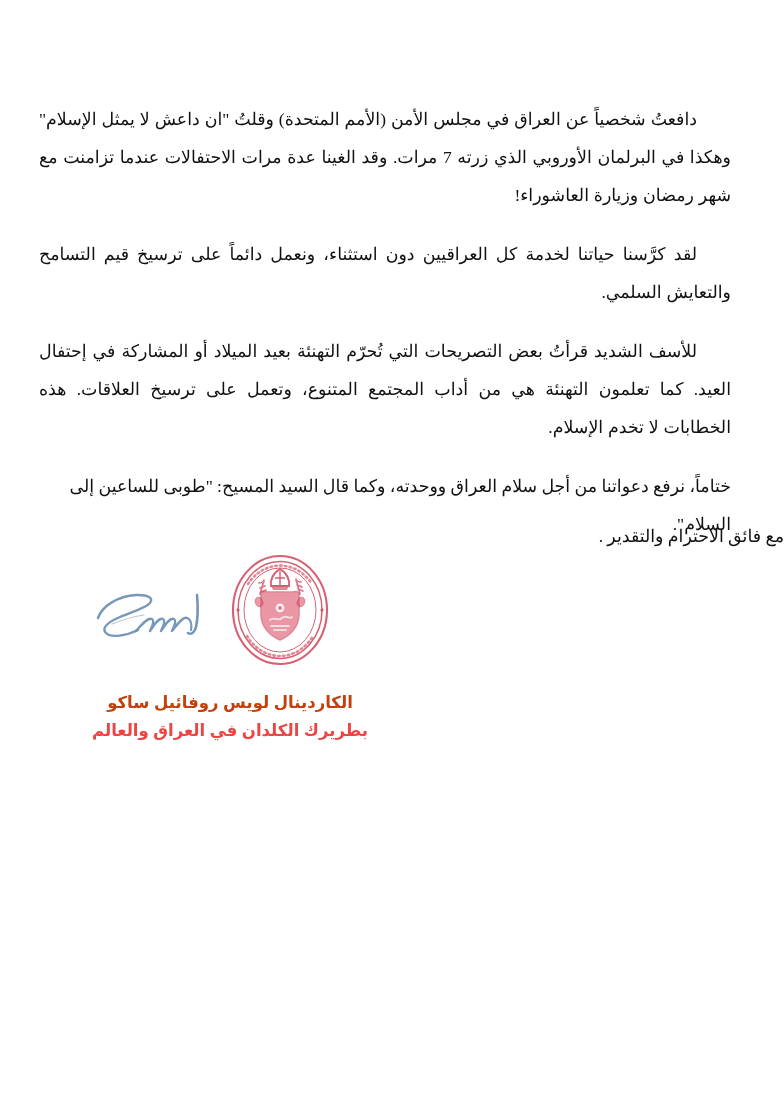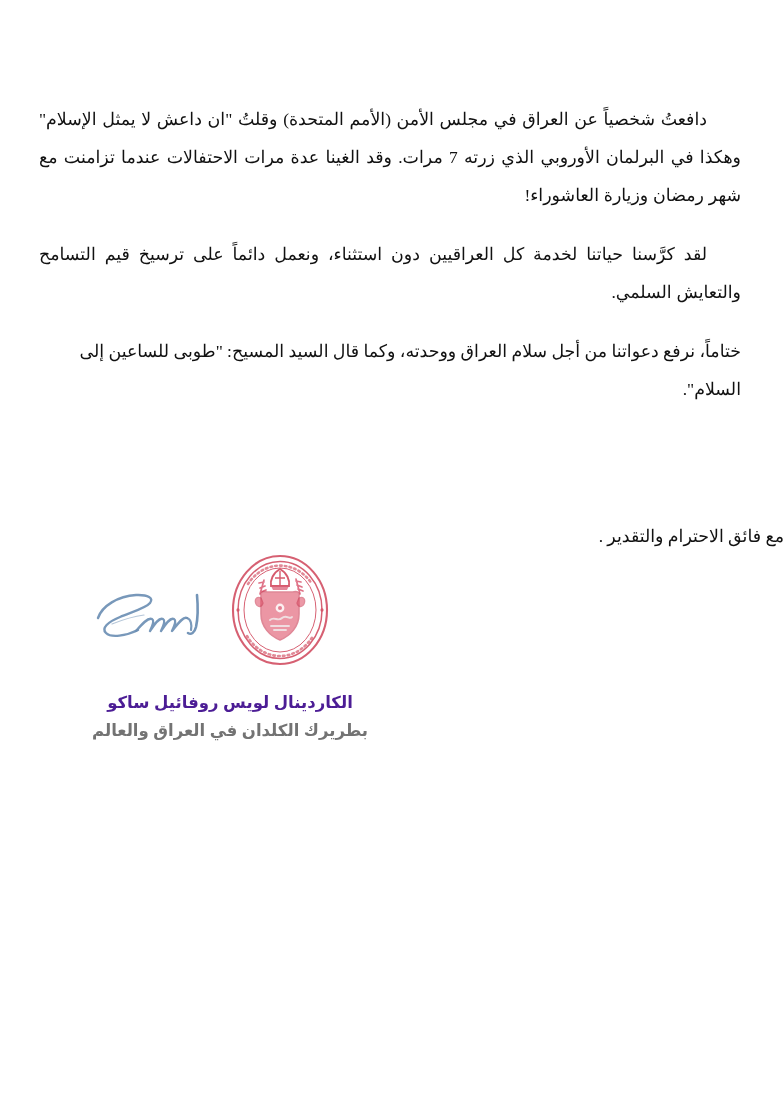--- a/index.html
+++ b/index.html
@@ -15,21 +15,21 @@
     overflow: hidden;
     font-family: "Liberation Serif", "DejaVu Serif", serif;
     color: #111111;
     direction: rtl;
   }
 
   
   .doc-body {
     position: absolute;
     top: 100px;
-    right: 43px;
+    right: 53px;
     left: 39px;
     direction: rtl;
     text-align: justify;
     text-justify: inter-word;
   }
 
   .para {
     font-size: 17.4px;
     line-height: 38px;
     margin: 0 0 21px 0;
@@ -96,43 +96,44 @@
     right: 404px;
     width: 300px;
     direction: rtl;
     text-align: center;
   }
   .sign-name {
     font-family: "Liberation Sans", "DejaVu Sans", sans-serif;
     font-size: 16.5px;
     line-height: 28px;
     font-weight: 600;
-    color: #4c1d95;
+    color: #c2410c;
     white-space: nowrap;
   }
   .sign-title {
     font-family: "Liberation Sans", "DejaVu Sans", sans-serif;
     font-size: 16.5px;
     line-height: 28px;
     font-weight: bold;
-    color: #737373;
+    color: #ef4444;
     white-space: nowrap;
   }
 </style>
 </head>
 <body>
 
 <div class="page">
 
   <div class="doc-body">
 
     <p class="para indent">دافعتُ شخصياً عن العراق في مجلس الأمن (الأمم المتحدة) وقلتُ "ان داعش لا يمثل الإسلام" وهكذا في البرلمان الأوروبي الذي زرته 7 مرات. وقد الغينا عدة مرات الاحتفالات عندما تزامنت مع شهر رمضان وزيارة العاشوراء!</p>
 
     <p class="para indent">لقد كرَّسنا حياتنا لخدمة كل العراقيين دون استثناء، ونعمل دائماً على ترسيخ قيم التسامح والتعايش السلمي.</p>
 
+    <p class="para indent">للأسف الشديد قرأتُ بعض التصريحات التي تُحرّم التهنئة بعيد الميلاد أو المشاركة في إحتفال العيد. كما تعلمون التهنئة هي من أداب المجتمع المتنوع، وتعمل على ترسيخ العلاقات. هذه الخطابات لا تخدم الإسلام.</p>
 
 
     <p class="closing-line">ختاماً، نرفع دعواتنا من أجل سلام العراق ووحدته، وكما قال السيد المسيح: "طوبى للساعين إلى السلام".</p>
 
   </div>
 
   <div class="regards">مع فائق الاحترام والتقدير .</div>
 
   <div class="signature">
     <svg viewBox="0 0 122 66" xmlns="http://www.w3.org/2000/svg">

